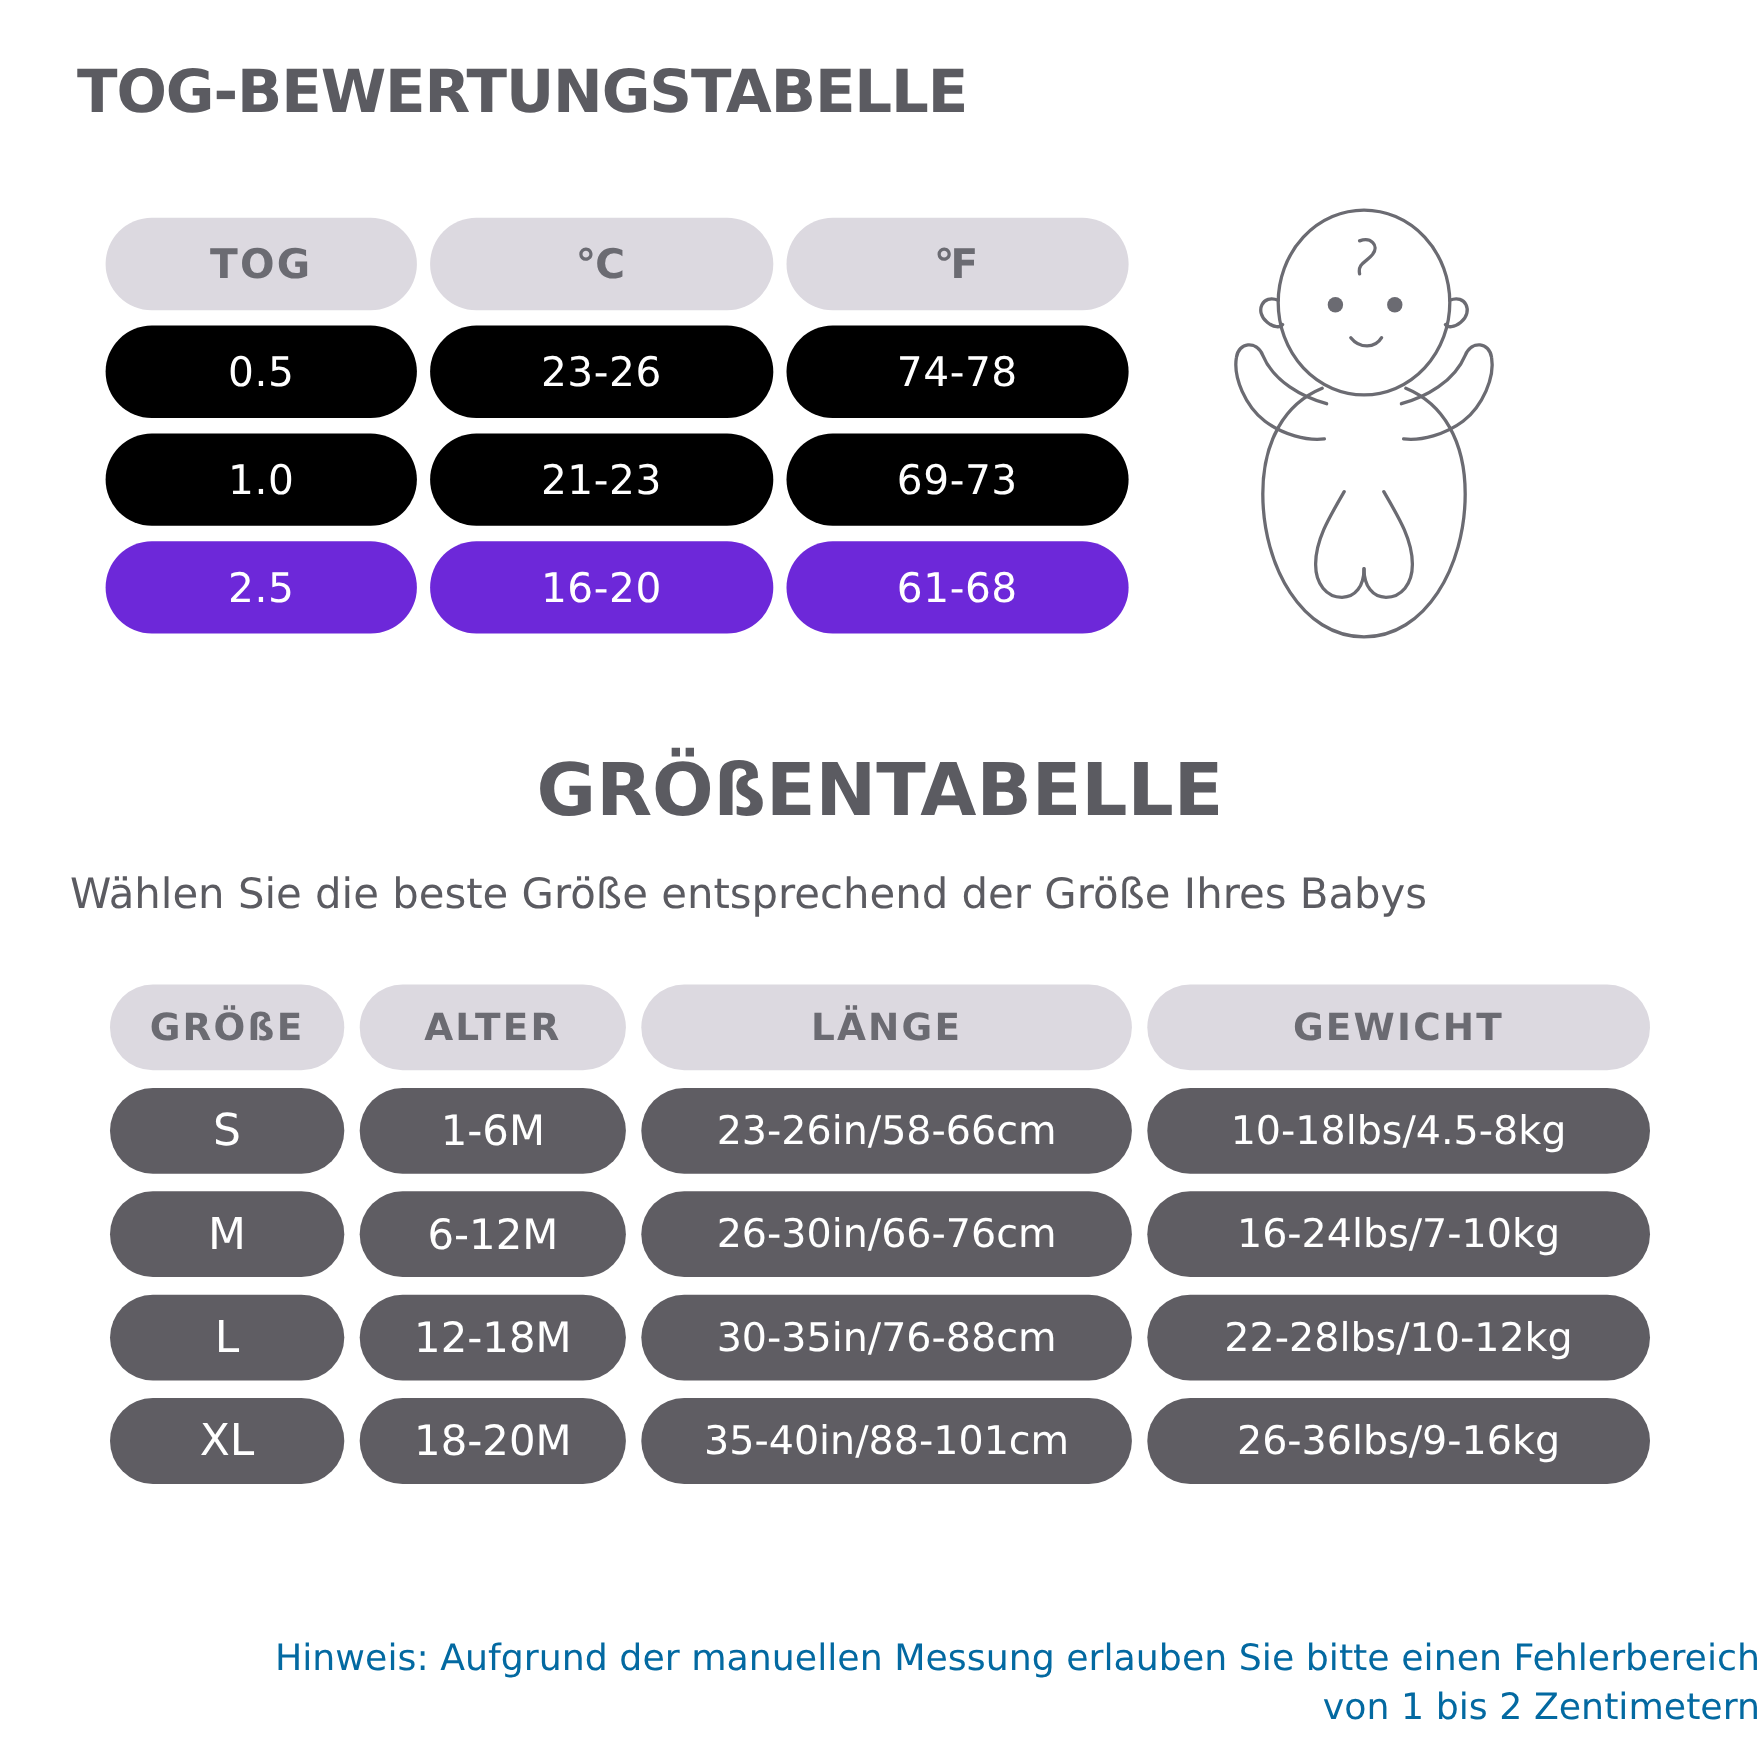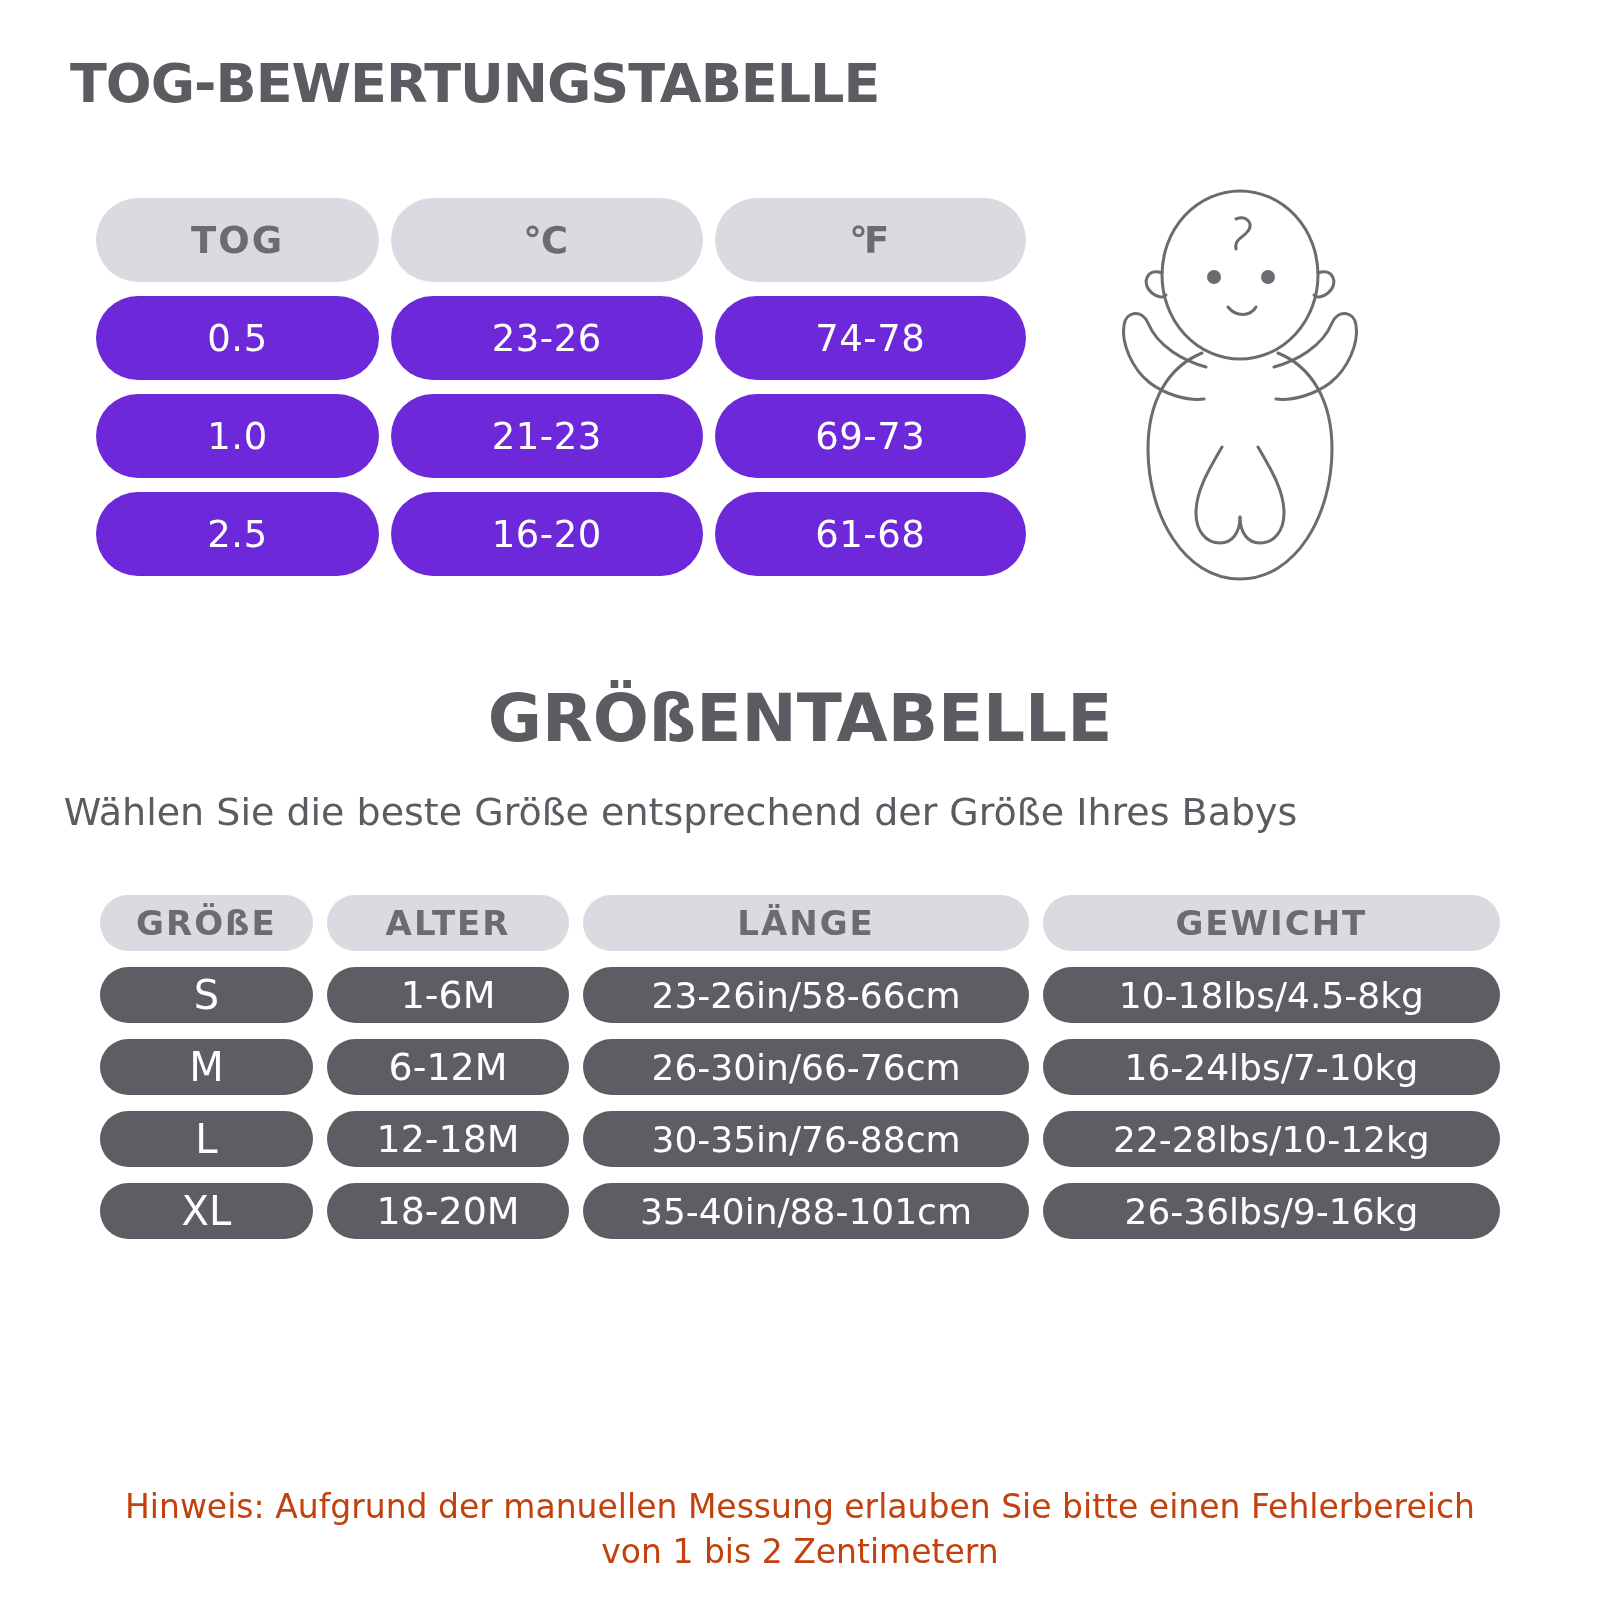--- a/index.html
+++ b/index.html
@@ -58,21 +58,21 @@
   .tog-cell.c2 { width: 317px; }
   .tog-cell.c3 { width: 317px; }
 
   .tog-head .tog-cell {
     background: #dcd9e0;
     color: #6b6b72;
     font-weight: bold;
     letter-spacing: 2px;
   }
   .tog-light .tog-cell {
-    background: #6d28d9;
+    background: #000000;
     color: #ffffff;
   }
   .tog-dark .tog-cell {
     background: #6d28d9;
     color: #ffffff;
   }
 
   
   .baby {
     position: absolute;
@@ -110,21 +110,21 @@
     top: 895px;
     width: 1400px;
   }
   .size-row {
     display: flex;
     gap: 14px;
     margin-bottom: 16px;
   }
   .size-cell {
     border-radius: 40px;
-    height: 56px;
+    height: 78px;
     display: flex;
     align-items: center;
     justify-content: center;
     font-size: 36px;
     box-sizing: border-box;
     white-space: nowrap;
   }
   .size-cell.s1 { width: 215px; }
   .size-cell.s2 { width: 245px; }
   .size-cell.s3 { width: 450px; }
@@ -142,24 +142,24 @@
     color: #ffffff;
   }
   .size-body .size-cell.s1 { font-size: 40px; }
   .size-body .size-cell.s2 { font-size: 38px; }
 
   .note {
     position: absolute;
     top: 1485px;
     left: 0;
     width: 1600px;
-    text-align: center;
+    text-align: right;
     font-size: 33px;
     line-height: 1.35;
-    color: #c2410c;
+    color: #0369a1;
   }
   .note span { display: block; }
 </style>
 </head>
 <body>
 
 <div class="page">
 
   <div class="tog-title">TOG-BEWERTUNGSTABELLE</div>
 

